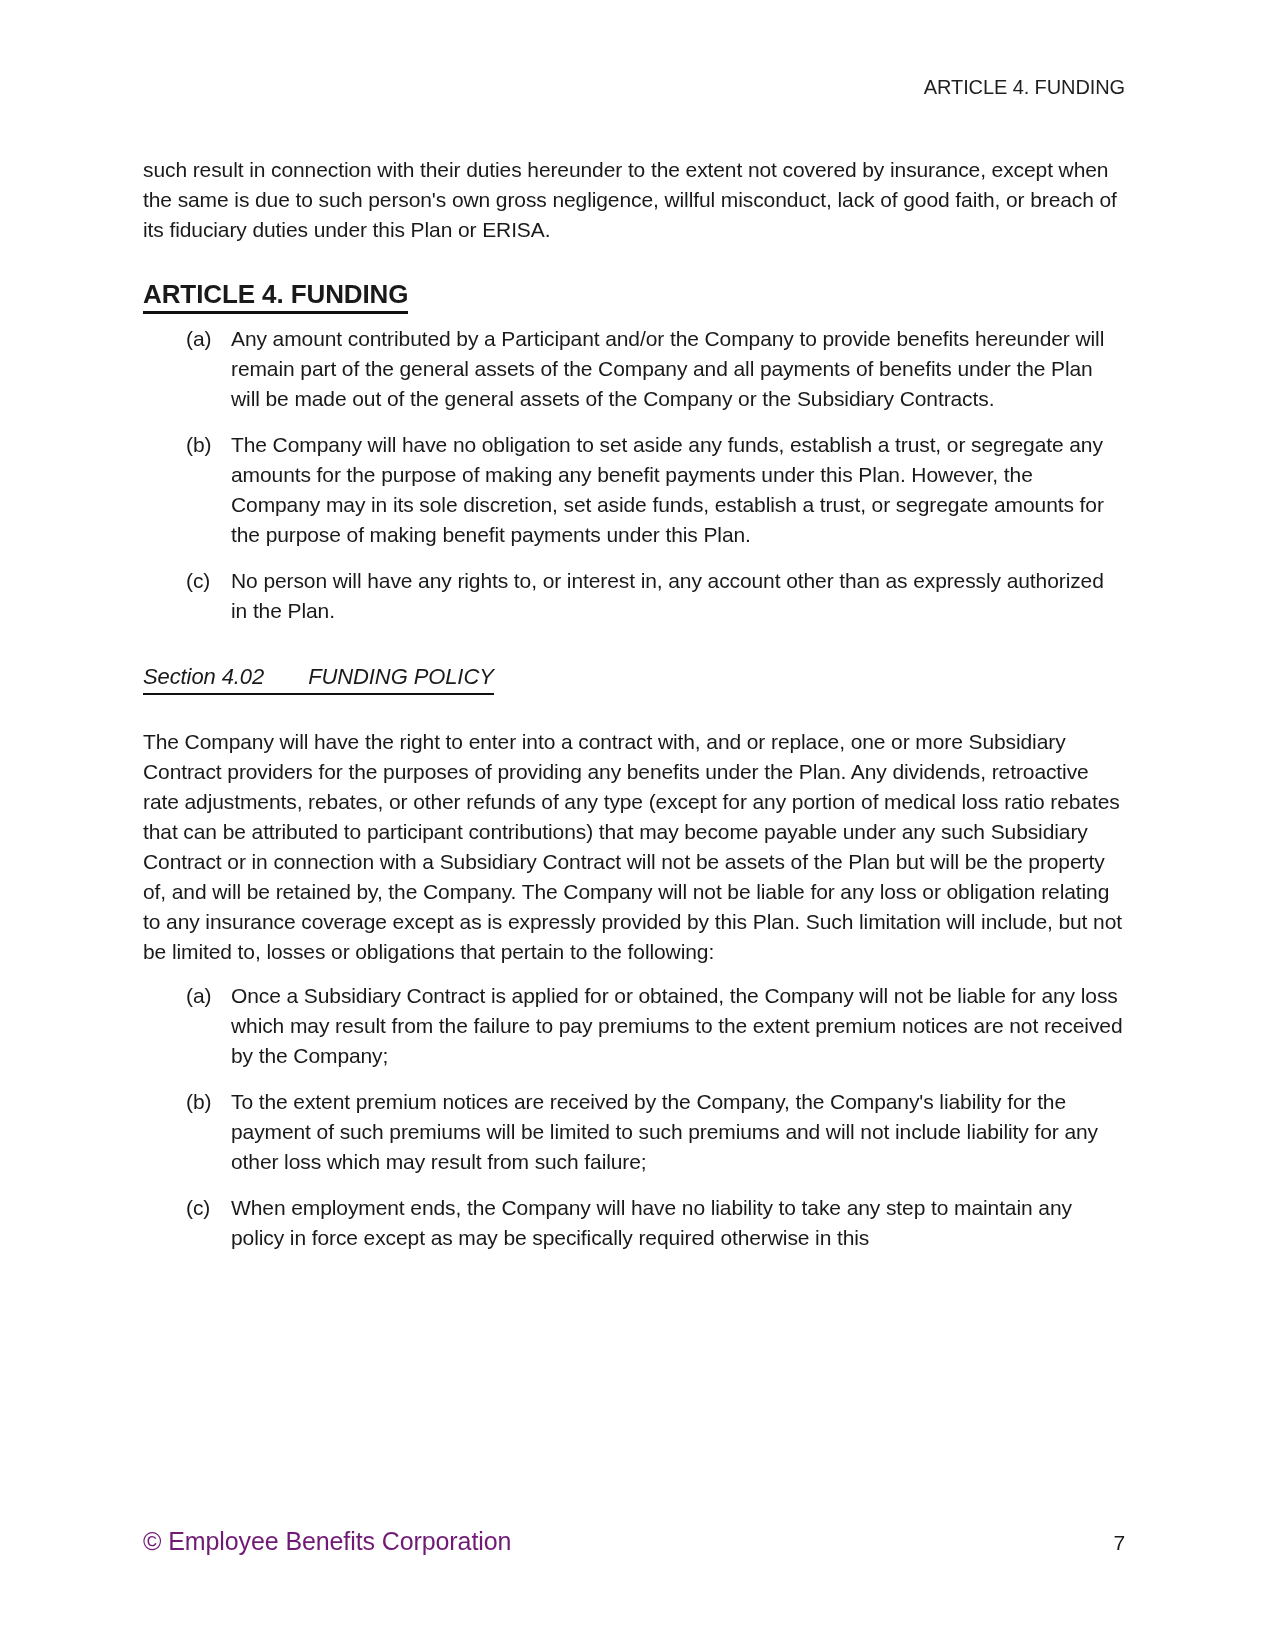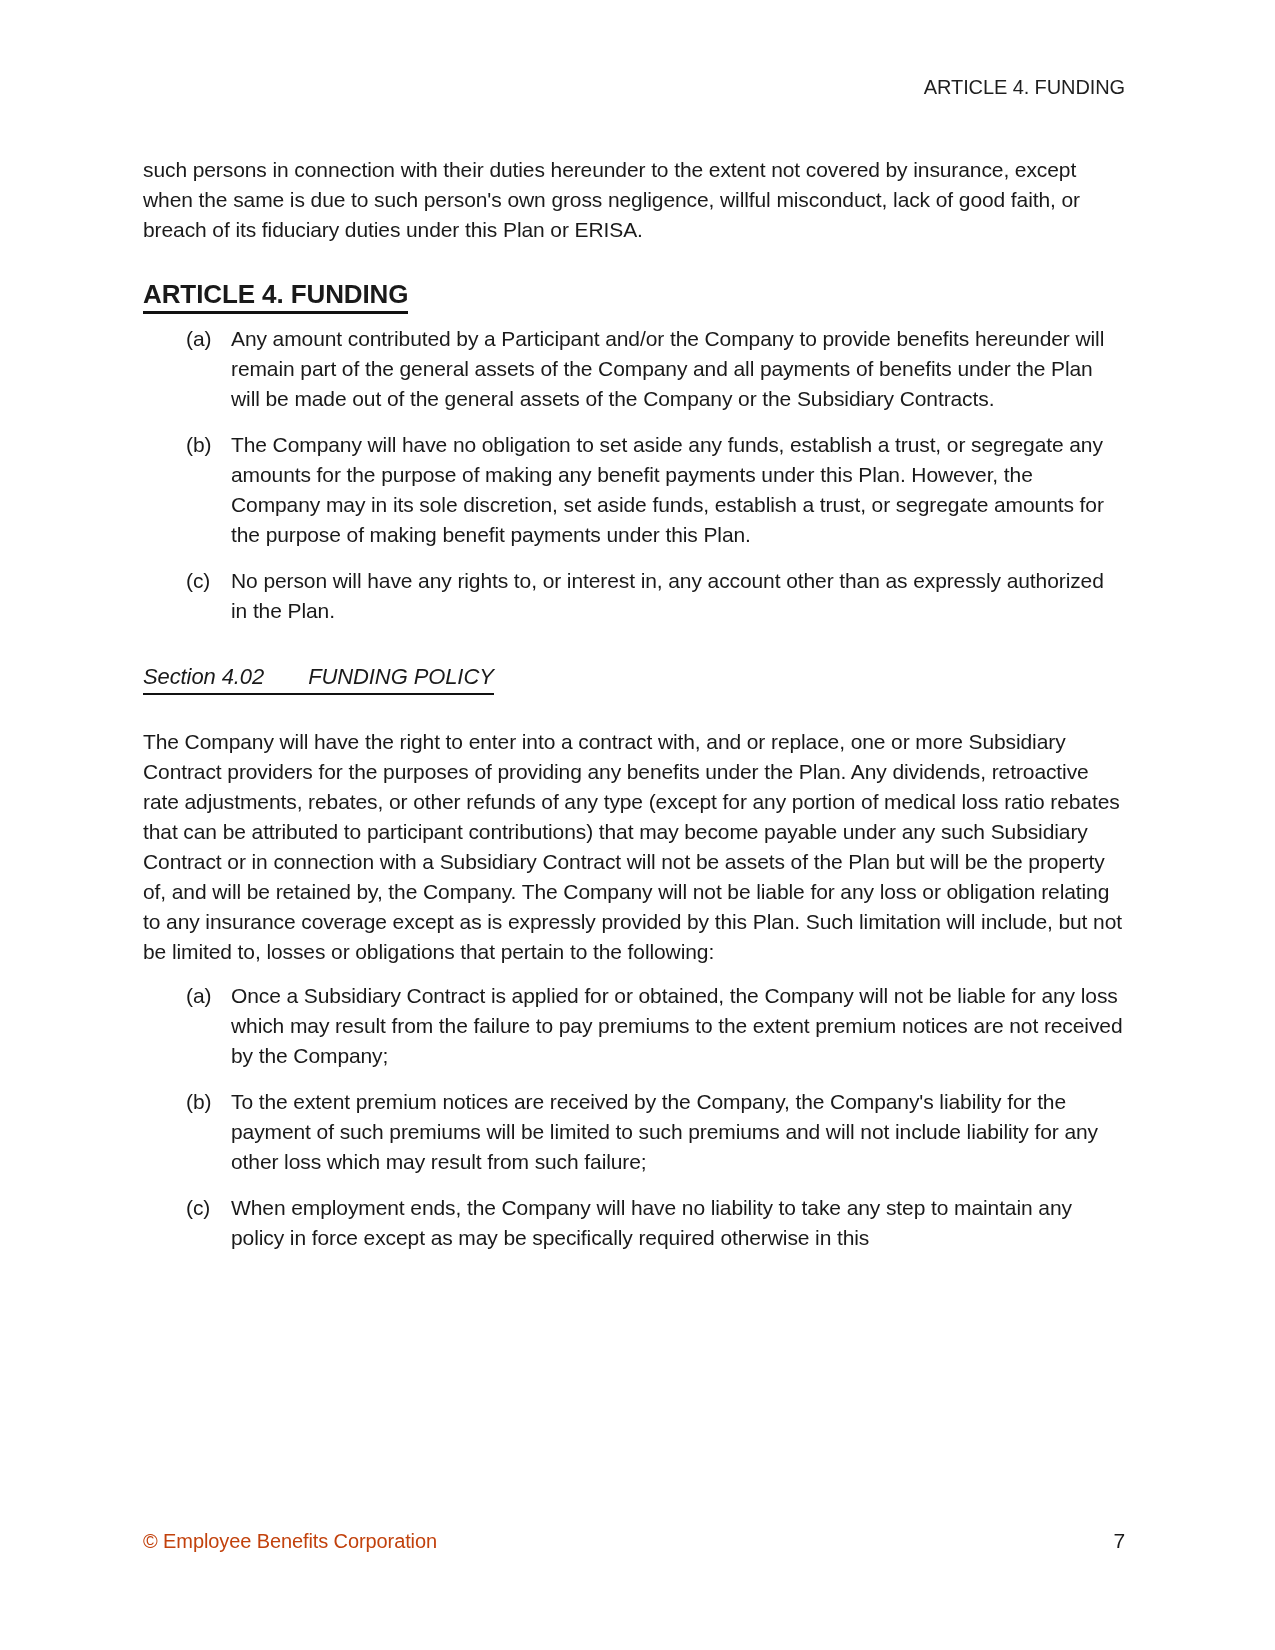--- a/index.html
+++ b/index.html
@@ -61,33 +61,33 @@
   }
   .page-footer {
     position: absolute;
     left: 143px;
     right: 150px;
     top: 1526px;
     display: flex;
     justify-content: space-between;
     align-items: baseline;
   }
-  .footer-copyright { font-size: 20px; color: #c2410c; }
+  .footer-copyright { font-size: 25px; color: #701a75; }
   .footer-page-number { font-size: 21px; color: #1a1a1a; }
 </style>
 </head>
 <body>
 
 <div class="page">
 
   <div class="running-header">
     <span>ARTICLE 4. FUNDING</span>
   </div>
 
-  <p class="intro-para">such persons in connection with their duties hereunder to the extent not covered by insurance, except when the same is due to such person's own gross negligence, willful misconduct, lack of good faith, or breach of its fiduciary duties under this Plan or ERISA.</p>
+  <p class="intro-para">such result in connection with their duties hereunder to the extent not covered by insurance, except when the same is due to such person's own gross negligence, willful misconduct, lack of good faith, or breach of its fiduciary duties under this Plan or ERISA.</p>
 
   <h1 class="article-heading"><span class="u">ARTICLE 4. FUNDING</span></h1>
 
 
 
   <ul class="item-list">
     <li class="list-item">
       <span class="item-marker">(a)</span>
       <span>Any amount contributed by a Participant and/or the Company to provide benefits hereunder will remain part of the general assets of the Company and all payments of benefits under the Plan will be made out of the general assets of the Company or the Subsidiary Contracts.</span>
     </li>

